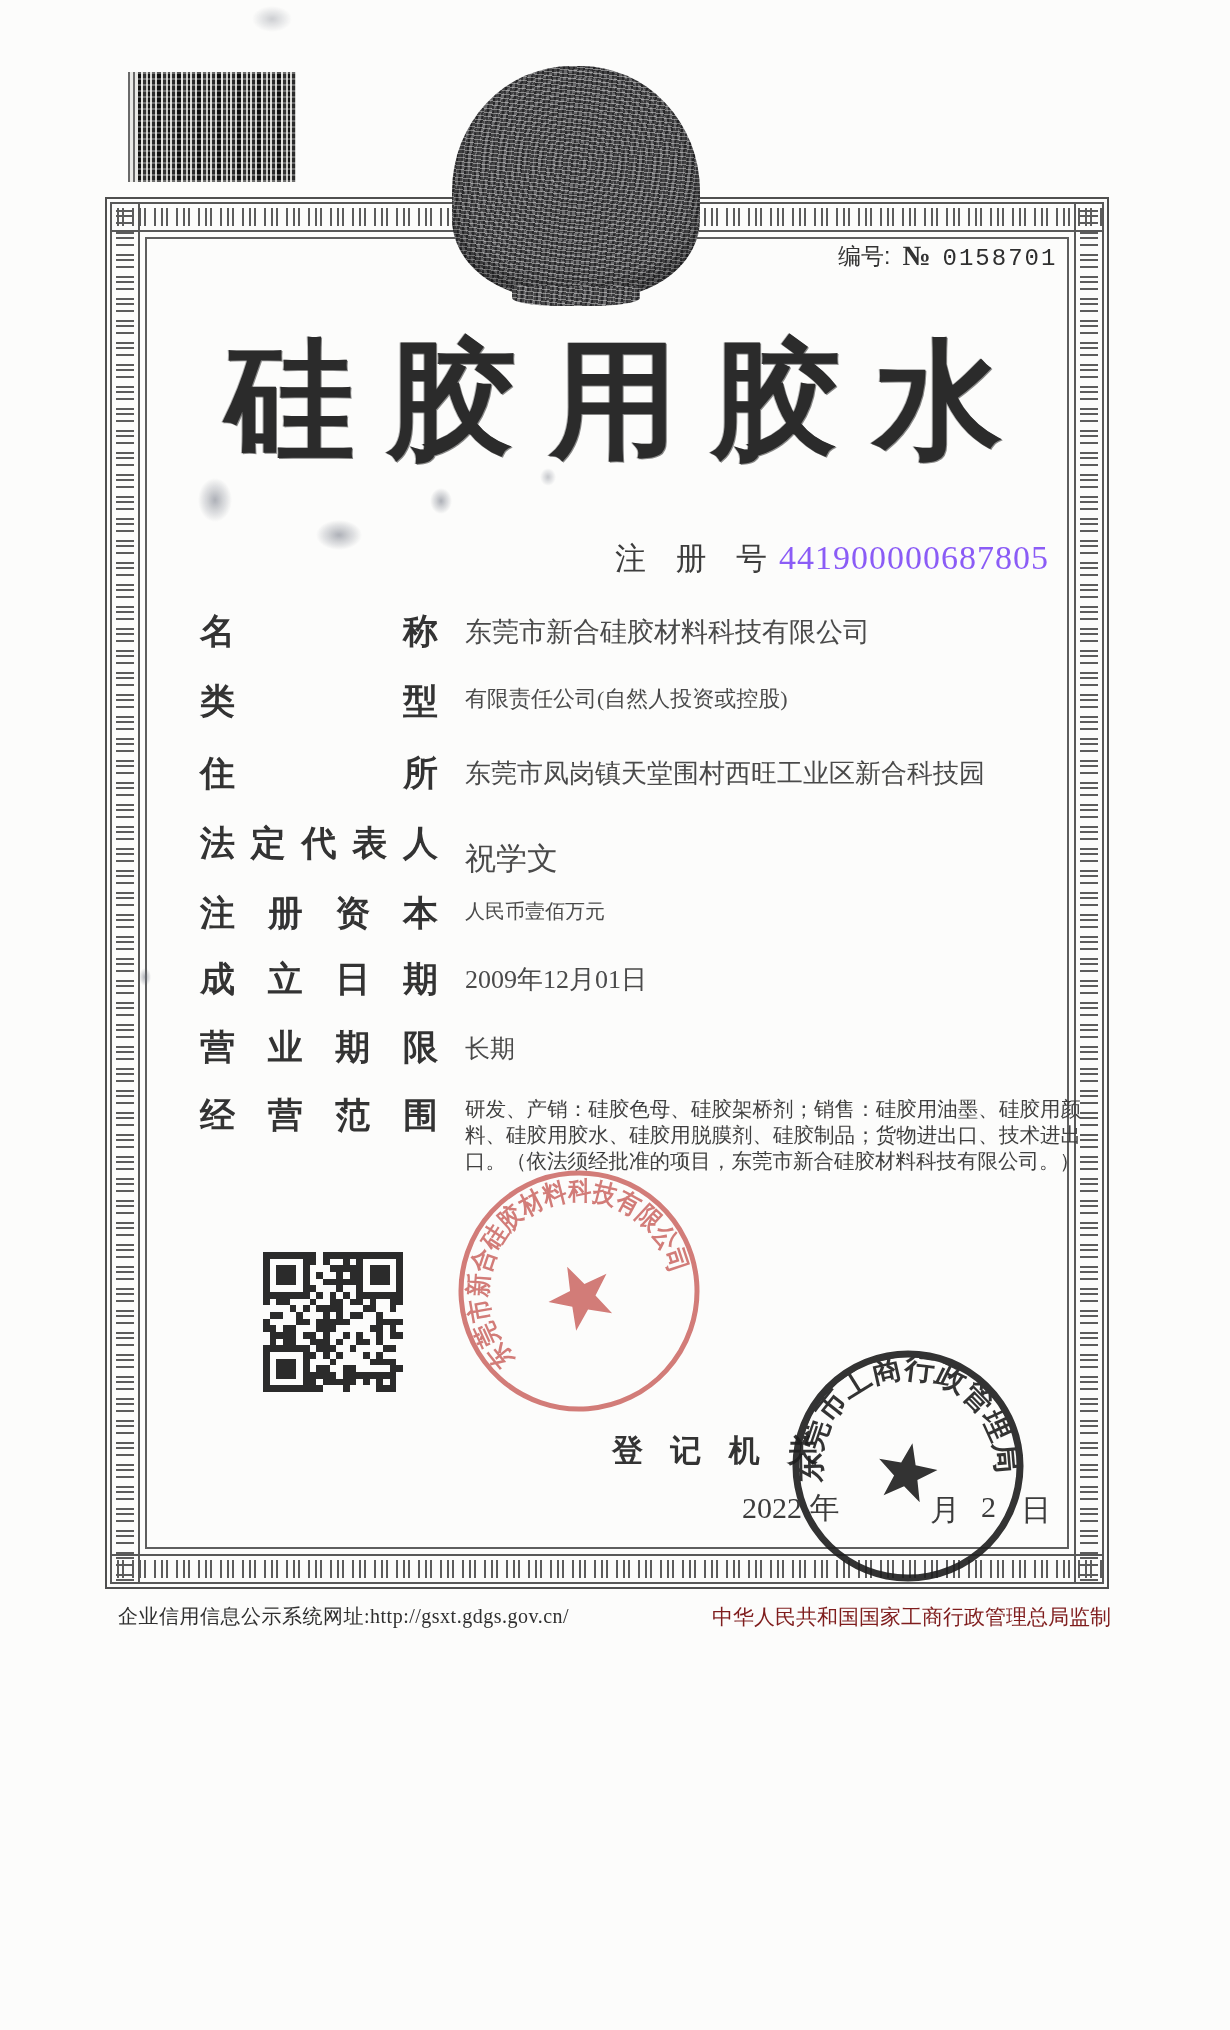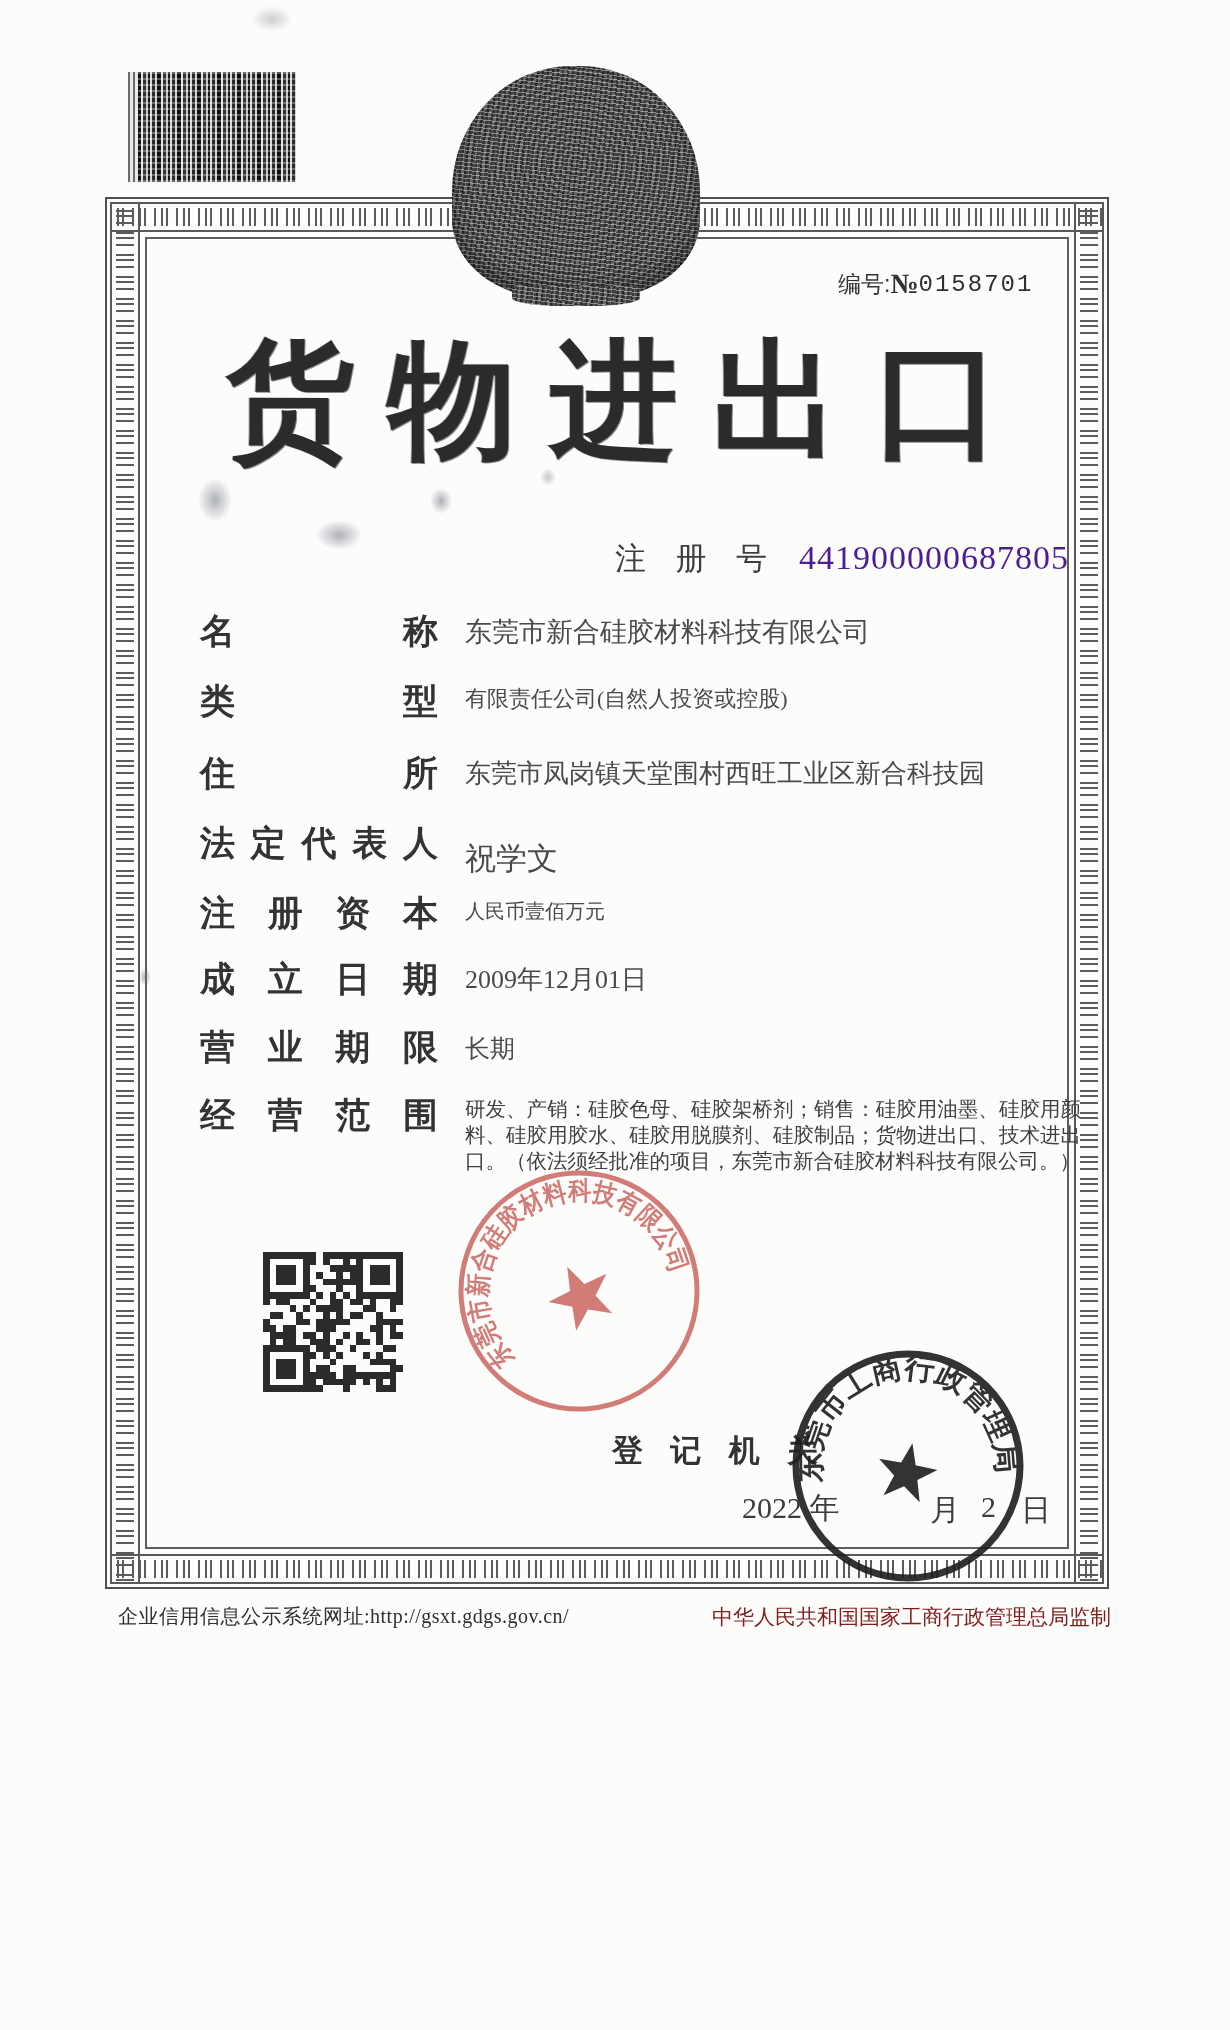--- a/index.html
+++ b/index.html
@@ -40,35 +40,35 @@
     background-image:repeating-linear-gradient(90deg,#5c5c5c 0 2px,rgba(0,0,0,0) 2px 7px,#5c5c5c 7px 9px,rgba(0,0,0,0) 9px 12px,#5c5c5c 12px 14px,rgba(0,0,0,0) 14px 22px);
     background-size:22px 68%;background-position:0 50%;background-repeat:repeat-x;}
   .band-top{top:3px}.band-bottom{bottom:3px}
   .band-v{top:3px;bottom:3px;width:26px;border-left:2px solid #585858;border-right:2px solid #585858;
     background-image:repeating-linear-gradient(0deg,#5c5c5c 0 2px,rgba(0,0,0,0) 2px 7px,#5c5c5c 7px 9px,rgba(0,0,0,0) 9px 12px,#5c5c5c 12px 14px,rgba(0,0,0,0) 14px 22px);
     background-size:68% 22px;background-position:50% 0;background-repeat:repeat-y;}
   .band-left{left:3px}.band-right{right:3px}
   .inner-line{position:absolute;inset:38px;border:2px solid #5e5e5e;}
 
   
-  .serial{position:absolute;left:838px;top:268px;display:flex;align-items:center;
+  .serial{position:absolute;left:838px;top:240px;display:flex;align-items:flex-end;gap:12px;
     font-size:23px;color:#333;}
   .serial .sym{font-family:"Liberation Serif",serif;font-weight:700;font-size:28px;}
   .serial .num{font-family:"Liberation Mono",monospace;font-size:24px;letter-spacing:2px;color:#2f2f2f;}
 
   
   .title{position:absolute;left:226px;top:330px;margin:0;
     font-size:128px;line-height:1.1;font-weight:900;letter-spacing:34px;color:#2b2b2b;
     font-family:"Liberation Sans",sans-serif;white-space:nowrap;
     text-shadow:1px 1px 0 rgba(40,40,40,.55), -1px 0 0 rgba(40,40,40,.35);}
 
   
   .regline{position:absolute;left:615px;top:538px;display:flex;align-items:baseline;}
   .reg-label{width:152px;font-size:31px;color:#3d3d3d;font-family:"Liberation Serif",serif;}
-  .reg-number{margin-left:32px;font-family:"Liberation Serif",serif;font-size:34px;letter-spacing:1px;color:#4c1d95;}
+  .reg-number{margin-left:12px;font-family:"Liberation Serif",serif;font-size:34px;letter-spacing:1px;color:#8b5cf6;}
 
   
   .field-label{position:absolute;left:200px;width:238px;font-size:35px;font-weight:700;color:#333;
     font-family:"Liberation Serif",serif;}
   .field-value{position:absolute;left:465px;color:#4a4a4a;font-family:"Liberation Serif",serif;white-space:nowrap;}
   .justify{display:inline-flex;justify-content:space-between;}
   .l0{top:608px}.l1{top:678px}.l2{top:750px}.l3{top:820px}
   .l4{top:890px}.l5{top:956px}.l6{top:1024px}.l7{top:1092px}
   .v0{top:614px;font-size:27px}.v1{top:684px;font-size:22px}.v2{top:756px;font-size:26px}
   .v3{top:838px;font-size:31px}.v4{top:898px;font-size:20px}.v5{top:962px;font-size:26px}
@@ -124,21 +124,21 @@
     <div class="band band-v band-right"></div>
     <div class="inner-line"></div>
   </div>
 
   <div class="serial">
     <span>编号:</span>
     <span class="sym">№</span>
     <span class="num">0158701</span>
   </div>
 
-  <h1 class="title">货物进出口</h1>
+  <h1 class="title">硅胶用胶水</h1>
 
   <div class="regline">
     <span class="reg-label justify">
         <span>注</span>
         <span>册</span>
         <span>号</span>
       </span>
     <span class="reg-number">441900000687805</span>
   </div>
 

